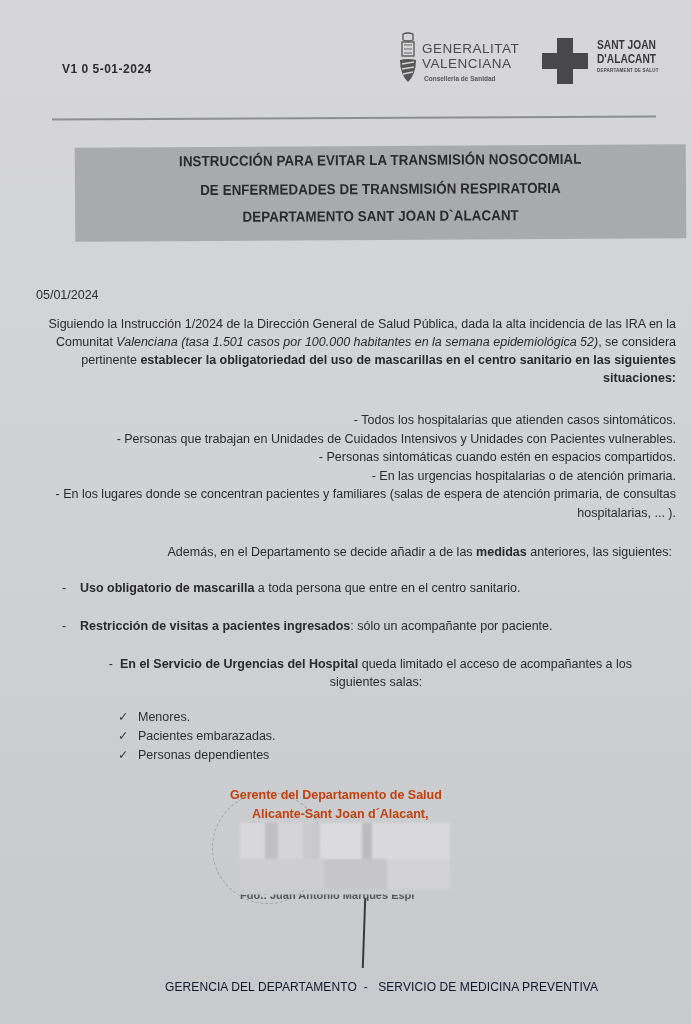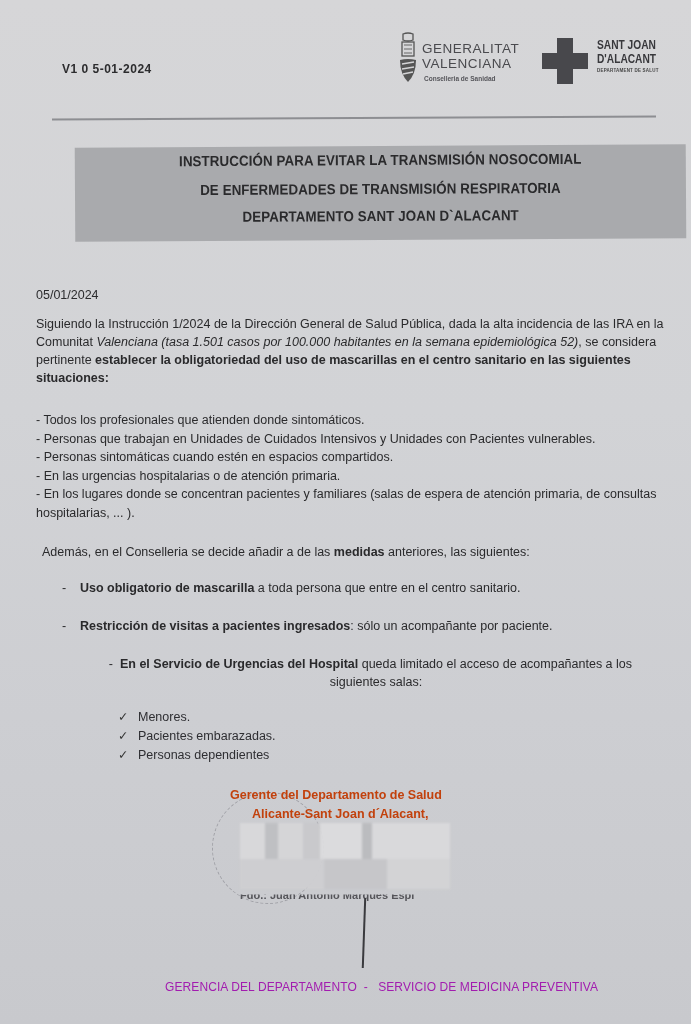--- a/index.html
+++ b/index.html
@@ -127,20 +127,21 @@
     left: 36px;
     top: 288px;
     font-size: 12.5px;
     color: #2c2c2e;
   }
   .body-text {
     position: absolute;
     font-size: 12.5px;
     line-height: 18px;
     color: #2a2a2c;
+    text-align: right;
   }
   .para1 {
     left: 36px;
     top: 315px;
     width: 640px;
   }
   .list1 {
     left: 36px;
     top: 411px;
     width: 640px;
@@ -237,21 +238,21 @@
     width: 2px;
     height: 70px;
     background: #3a3a3e;
     transform: rotate(2deg);
   }
   .footer {
     position: absolute;
     left: 165px;
     top: 980px;
     font-size: 12px;
-    color: #a21caf;
+    color: #0f172a;
     letter-spacing: 0.1px;
     white-space: pre;
   }
   b { font-weight: bold; }
   i { font-style: italic; }
 </style>
 </head>
 <body>
 
 <div class="page">
@@ -292,29 +293,29 @@
     <div class="title-line" style="top:62px">DEPARTAMENTO SANT JOAN D`ALACANT</div>
   </div>
 
   <div class="date">05/01/2024</div>
 
   <div class="body-text para1">
     <span>Siguiendo la Instrucción 1/2024 de la Dirección General de Salud Pública, dada la alta incidencia de las IRA en la Comunitat </span><i>Valenciana (tasa 1.501 casos por 100.000 habitantes en la semana epidemiológica 52)</i><span>, se considera pertinente </span><b>establecer la obligatoriedad del uso de mascarillas en el centro sanitario en las siguientes situaciones:</b>
   </div>
 
   <div class="body-text list1">
-    <div>- Todos los profesionales que atienden donde sintomáticos.</div>
+    <div>- Todos los hospitalarias que atienden casos sintomáticos.</div>
     <div>- Personas que trabajan en Unidades de Cuidados Intensivos y Unidades con Pacientes vulnerables.</div>
     <div>- Personas sintomáticas cuando estén en espacios compartidos.</div>
     <div>- En las urgencias hospitalarias o de atención primaria.</div>
     <div>- En los lugares donde se concentran pacientes y familiares (salas de espera de atención primaria, de consultas hospitalarias, ... ).</div>
   </div>
 
   <div class="body-text addline">
-    <span>Además, en el Conselleria se decide añadir a de las </span><b>medidas</b><span> anteriores, las siguientes:</span>
+    <span>Además, en el Departamento se decide añadir a de las </span><b>medidas</b><span> anteriores, las siguientes:</span>
   </div>
 
   <div class="measure m1">
     <span class="dash">-</span><b>Uso obligatorio de mascarilla</b><span> a toda persona que entre en el centro sanitario.</span>
   </div>
 
   <div class="measure m2">
     <span class="dash">-</span><b>Restricción de visitas a pacientes ingresados</b><span>: sólo un acompañante por paciente.</span>
   </div>
 

